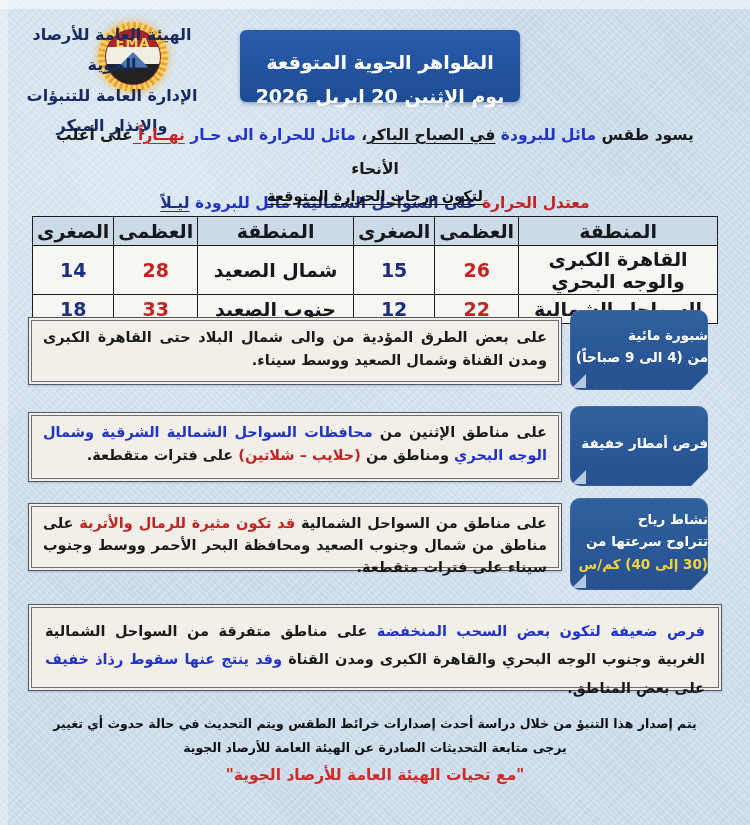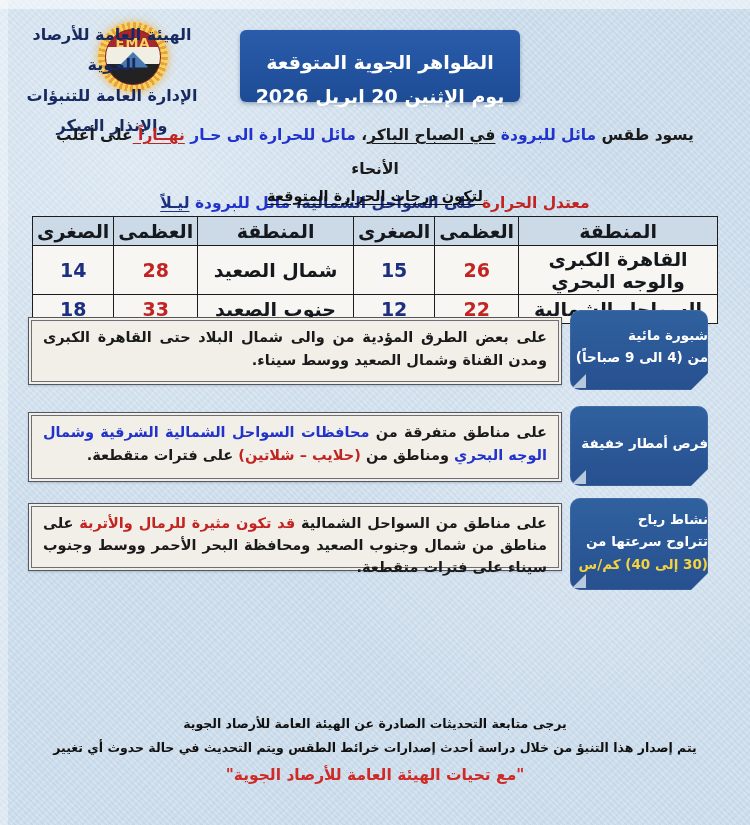--- a/index.html
+++ b/index.html
@@ -190,33 +190,34 @@
   </div>
   <div class="content-box" style="top:317px;height:68px;"><span class="c-black">على بعض الطرق المؤدية من والى شمال البلاد حتى القاهرة الكبرى ومدن القناة وشمال الصعيد ووسط سيناء.</span></div>
 
   <div class="tab" style="top:406px;height:80px;">
     <div class="bg"></div>
     <div class="fold"></div>
     <div class="tab-text" style="padding-top:26px;">
         <span class="c-white">فرص أمطار خفيفة</span>
       </div>
   </div>
-  <div class="content-box" style="top:412px;height:70px;"><span class="c-black">على مناطق متفرقة من </span><span class="c-blue">محافظات السواحل الشمالية الشرقية وشمال الوجه البحري </span><span class="c-black">ومناطق من </span><span class="c-red">(حلايب – شلاتين) </span><span class="c-black">على فترات متقطعة.</span></div>
+  <div class="content-box" style="top:412px;height:70px;"><span class="c-black">على مناطق الإثنين من </span><span class="c-blue">محافظات السواحل الشمالية الشرقية وشمال الوجه البحري </span><span class="c-black">ومناطق من </span><span class="c-red">(حلايب – شلاتين) </span><span class="c-black">على فترات متقطعة.</span></div>
 
   <div class="tab" style="top:498px;height:92px;">
     <div class="bg"></div>
     <div class="fold"></div>
     <div class="tab-text" style="padding-top:10px;">
         <span class="c-white">نشاط رياح</span>
         <span class="c-white">تتراوح سرعتها من</span>
         <span class="c-yellow">(30 إلى 40) كم/س</span>
       </div>
   </div>
   <div class="content-box" style="top:503px;height:68px;line-height:1.52;"><span class="c-black">على مناطق من السواحل الشمالية </span><span class="c-red">قد تكون مثيرة للرمال والأتربة </span><span class="c-black">على مناطق من شمال وجنوب الصعيد ومحافظة البحر الأحمر ووسط وجنوب سيناء على فترات متقطعة.</span></div>
 
+  <div class="content-box full" style="top:604px;height:87px;line-height:1.95;padding:12px 16px;"><span class="c-blue">فرص ضعيفة لتكون بعض السحب المنخفضة </span><span class="c-black">على مناطق متفرقة من السواحل الشمالية الغربية وجنوب الوجه البحري والقاهرة الكبرى ومدن القناة </span><span class="c-blue">وقد ينتج عنها سقوط رذاذ خفيف </span><span class="c-black">على بعض المناطق.</span></div>
 
   <div class="footer-note">
+    <div>يتم إصدار هذا التنبؤ من خلال دراسة أحدث إصدارات خرائط الطقس ويتم التحديث في حالة حدوث أي تغيير</div>
     <div>يرجى متابعة التحديثات الصادرة عن الهيئة العامة للأرصاد الجوية</div>
-    <div>يتم إصدار هذا التنبؤ من خلال دراسة أحدث إصدارات خرائط الطقس ويتم التحديث في حالة حدوث أي تغيير</div>
   </div>
   <div class="signature">"مع تحيات الهيئة العامة للأرصاد الجوية"</div>
 
 </div>
 
 </body></html>

